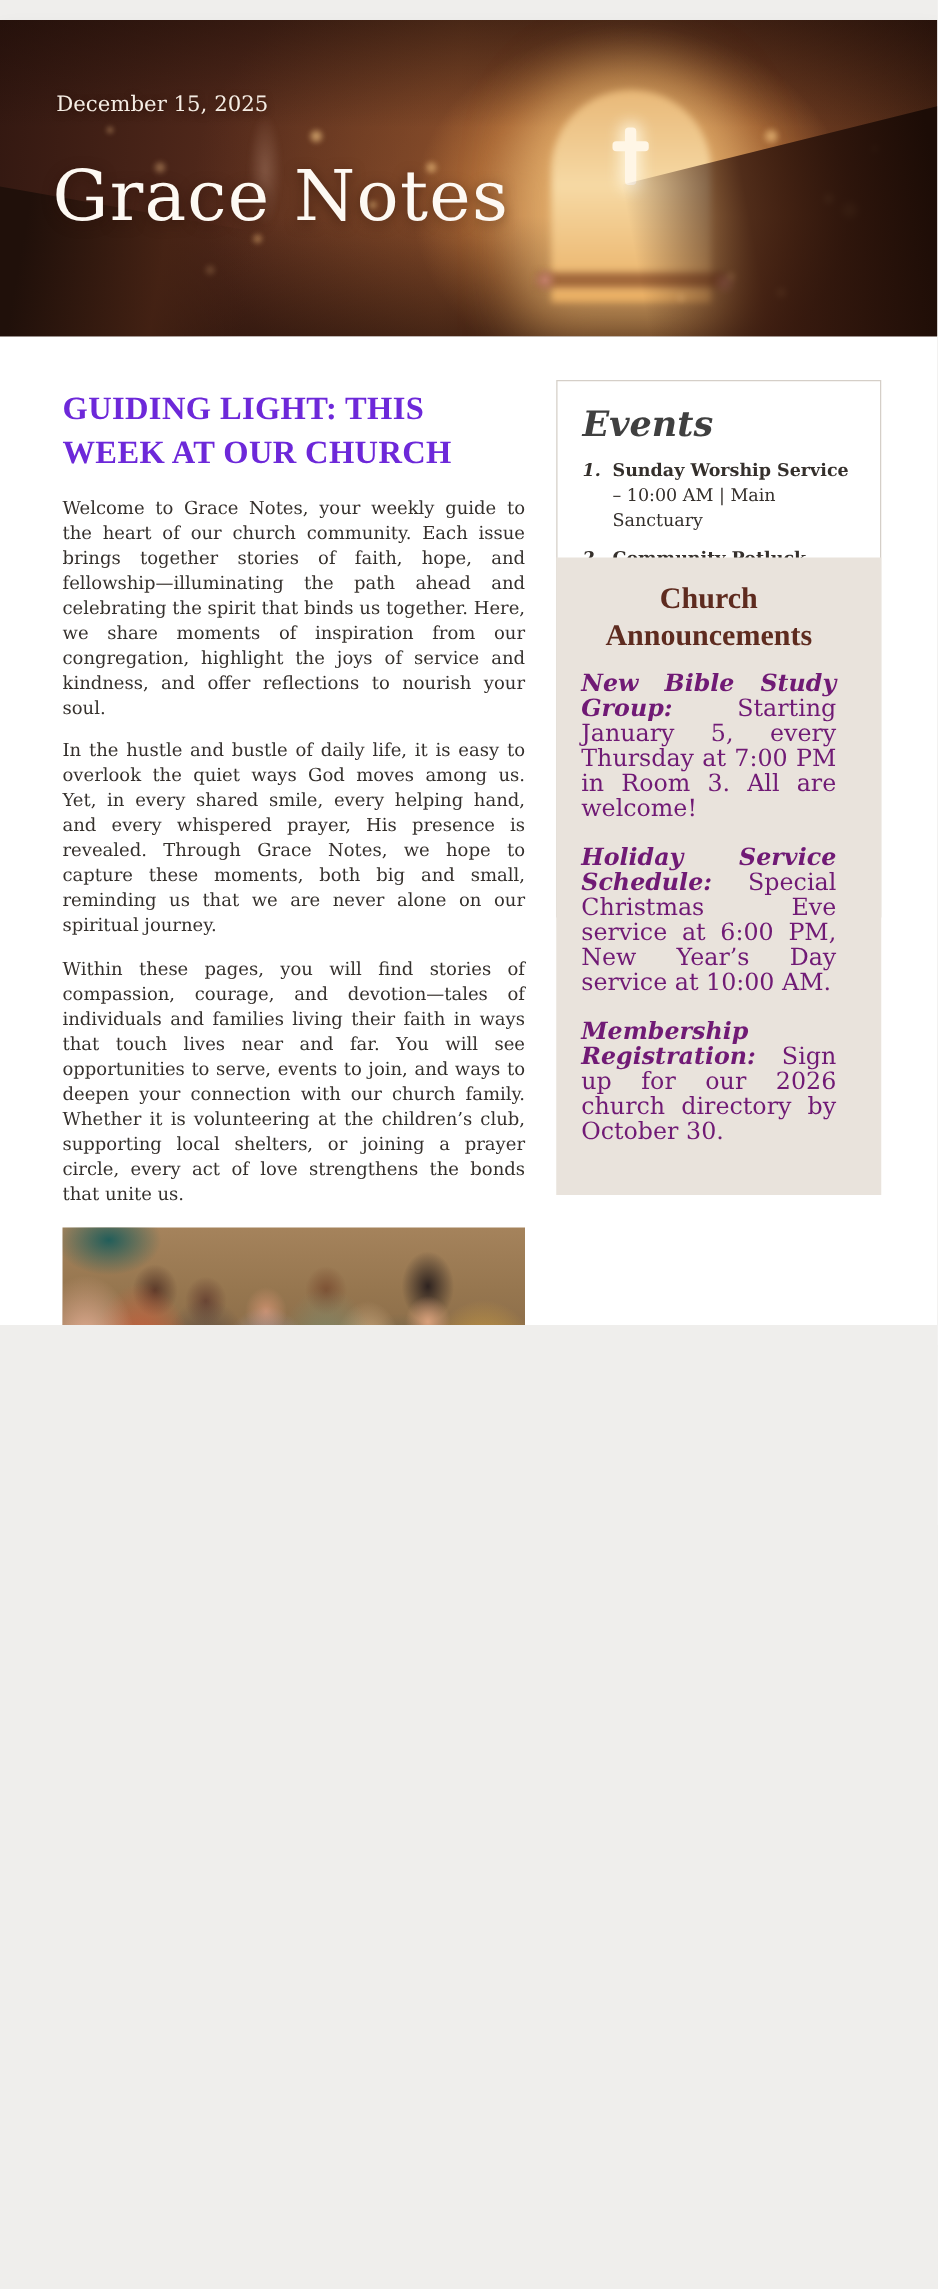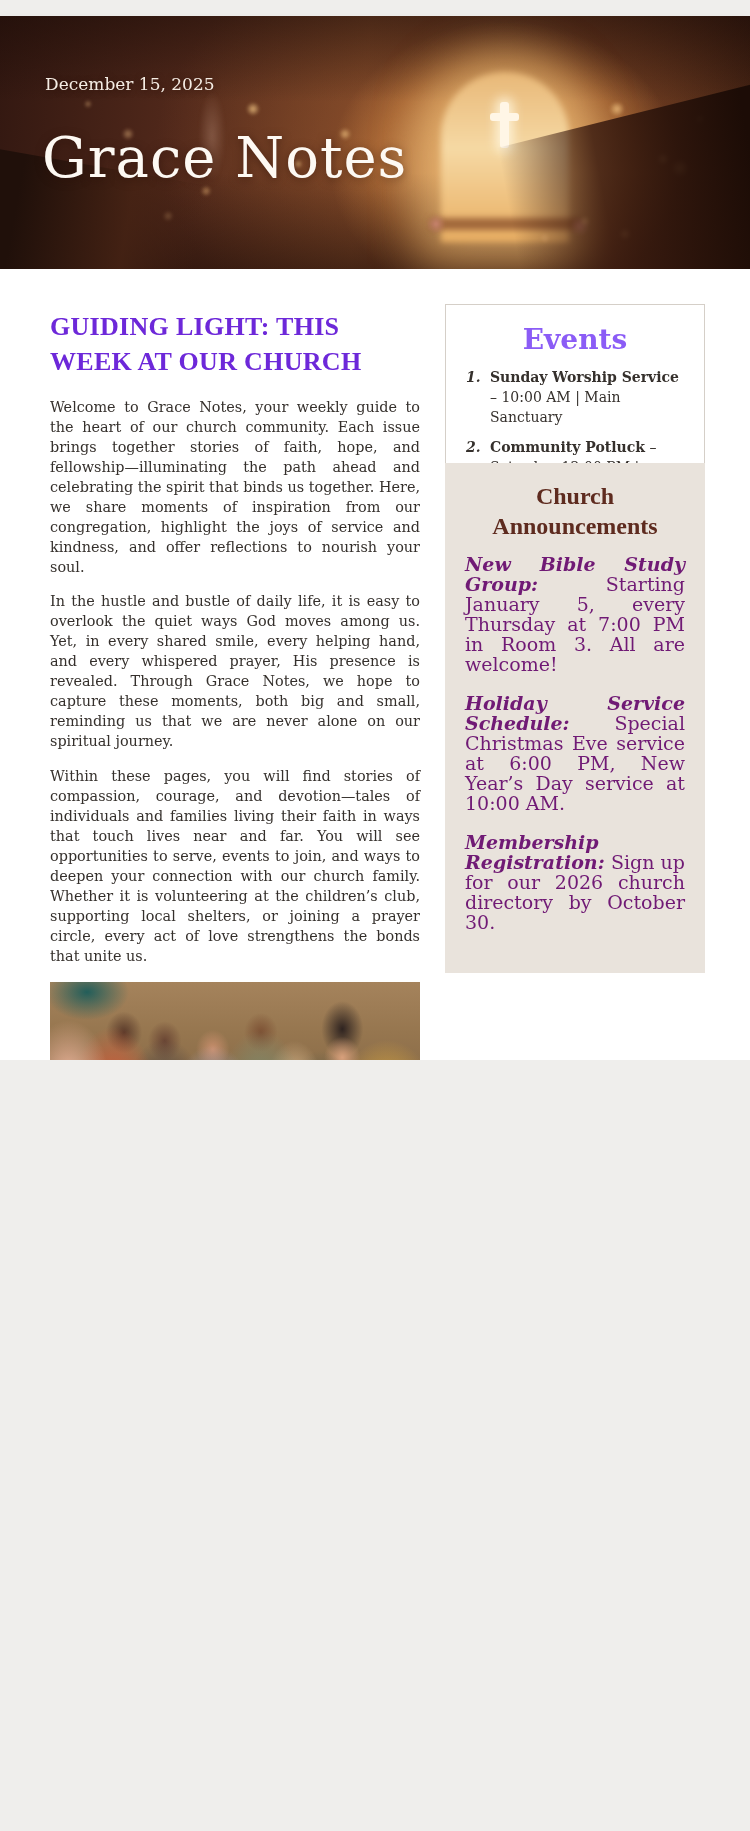--- a/index.html
+++ b/index.html
@@ -70,35 +70,35 @@
     radial-gradient(40px 60px at 66% 60%, #d9b98f, transparent 70%),
     radial-gradient(50px 80px at 73% 75%, #4e5a4a, transparent 72%),
     radial-gradient(26px 30px at 79% 45%, #d8a07c, transparent 70%),
     radial-gradient(30px 40px at 79% 28%, #2e2320, transparent 70%),
     radial-gradient(70px 90px at 91% 72%, #e8b33e, transparent 70%),
     linear-gradient(180deg,#a5835c 0%,#96764f 30%,#8a6c48 55%,#7c6a52 100%);}
 
   
   .ev-box{position:absolute;left:445px;top:288px;width:260px;box-sizing:border-box;border:1px solid #d5cfc8;background:#fff;
     padding:20px 20px 22px 20px;}
-  .ev-title{text-align:center;font-weight:600;font-size:28px;line-height:30px;color:#8b5cf6;}
+  .ev-title{font-style:italic;font-weight:600;font-size:28px;line-height:30px;color:#404040;}
   .ev-list{margin-top:12px;}
   .ev-item{display:flex;margin-top:10px;font-size:14px;line-height:20px;color:#35302c;}
   .ev-item:first-child{margin-top:0;}
   .ev-num{flex:0 0 24px;font-weight:bold;font-style:italic;}
   .ev-name{font-weight:bold;}
   .photo-pray{margin:12px auto 0 auto;width:204px;height:132px;filter:blur(.6px);background:
     radial-gradient(46px 60px at 40% 36%, #f0d1ae, transparent 70%),
     radial-gradient(70px 90px at 29% 62%, #8a6647, transparent 75%),
     radial-gradient(30px 55px at 73% 45%, #e9bf97, transparent 70%),
     radial-gradient(26px 48px at 86% 52%, #d8a87c, transparent 70%),
     radial-gradient(50px 60px at 54% 82%, #cbb49b, transparent 75%),
     radial-gradient(ellipse at 50% 20%, #7a4f30 0%, #5d3a22 55%, #3c2213 100%);}
   .ann-box{position:absolute;left:445px;top:430px;width:260px;box-sizing:border-box;background:#e9e3dc;
-    padding:18px 20px 22px 20px;margin-top:17px;}
+    padding:18px 36px 22px 20px;}
   .ann-title{font-family:"Liberation Serif",serif;font-weight:bold;text-align:center;font-size:24px;line-height:30px;color:#5e2b1f;}
   .ann-p{margin-top:13px;font-size:19px;line-height:20px;text-align:justify;color:#701a75;}
   .ann-lead{font-weight:bold;font-style:italic;}
 
   
   .main-page{position:absolute;left:0;top:16px;box-shadow:0 6px 14px rgba(0,0,0,.08);}
 
   
   .promo{position:absolute;left:0;top:1060px;width:750px;height:771px;background:#efeeec;
     font-family:"Liberation Sans",sans-serif;}

